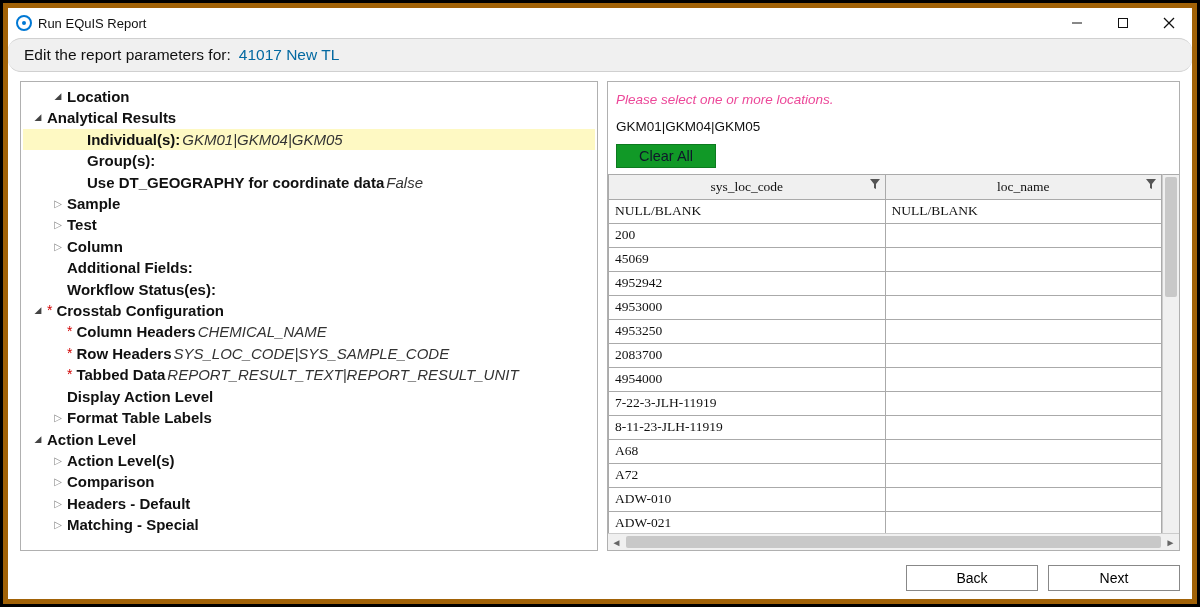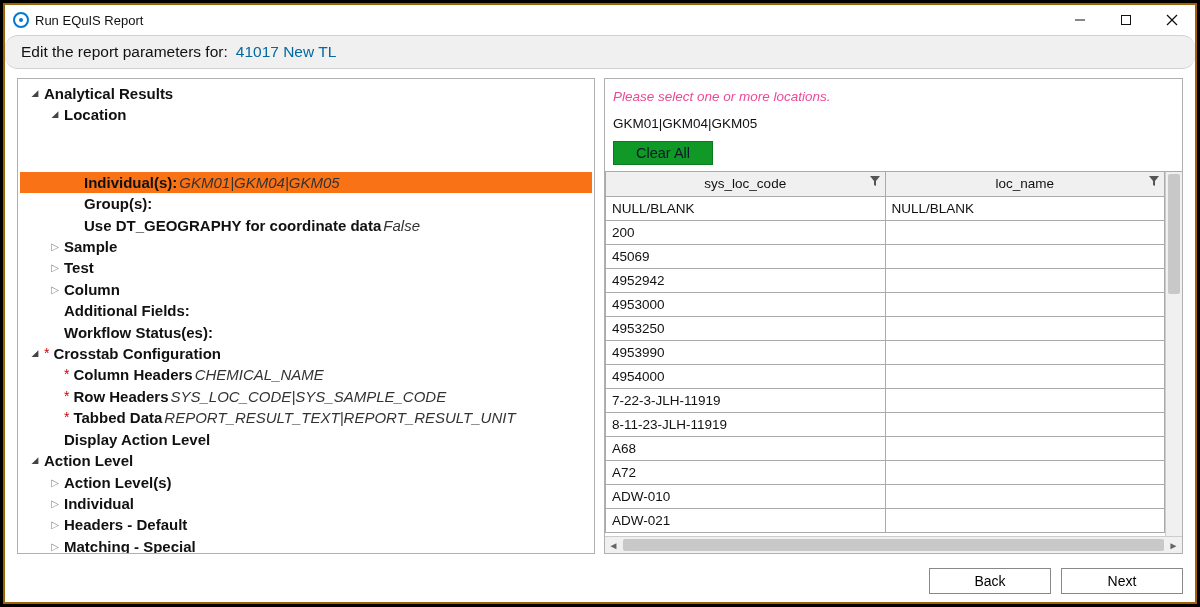--- a/index.html
+++ b/index.html
@@ -11,21 +11,21 @@
     color: #111;
     width: 1200px;
     height: 607px;
     overflow: hidden;
   }
   .window {
     position: absolute;
     left: 3px; top: 3px;
     width: 1194px; height: 601px;
     background: #fff;
-    border: 2px solid #a16207;
+    border: 5px solid #a16207;
     display: flex;
     flex-direction: column;
     justify-content: flex-end;
   }
   .titlebar {
     height: 30px;
     display: flex;
     align-items: center;
     padding-left: 8px;
     background: #fff;
@@ -93,22 +93,21 @@
   }
   
   .tree { font-size: 15px; line-height: 21.4px; }
   .tree-row {
     display: flex;
     align-items: center;
     white-space: nowrap;
     padding-right: 6px;
   }
   .tree-row.selected {
-    background: #f97316;
-    margin-top: 46px;
+    background: #fef9c3;
   }
   .caret {
     width: 14px; height: 14px;
     display: inline-flex;
     align-items: center; justify-content: center;
     margin-right: 2px;
     color: #555;
     font-size: 11px;
     flex-shrink: 0;
   }
@@ -145,20 +144,21 @@
   .grid {
     flex: 1;
     overflow: hidden;
     border-top: 1px solid #aaa;
   }
   .grid table {
     border-collapse: collapse;
     width: 100%;
     table-layout: fixed;
     font-size: 13.5px;
+    font-family: Liberation Serif, serif;
   }
   .grid th {
     position: relative;
     background: #f0f0f0;
     border: 1px solid #aaa;
     border-top: none;
     font-weight: 400;
     text-align: center;
     height: 24px;
     padding: 0;
@@ -216,21 +216,21 @@
     height: 42px;
     display: flex;
     align-items: center;
     justify-content: flex-end;
     gap: 10px;
     padding: 0 12px;
   }
   .footer button {
     background: #fff;
     border: 1px solid #888;
-    width: 122px;
+    width: 132px;
     height: 26px;
     font-size: 14px;
   }
 </style>
 </head>
 <body>
 
 <div class="window">
 
   <div class="titlebar">
@@ -258,27 +258,27 @@
 
   <div class="subheader">
     <span>Edit the report parameters for:</span>
     <span class="report-name">41017 New TL</span>
   </div>
 
   <div class="content">
 
     <div class="panel left-panel">
       <div class="tree" id="tree">
+          <div class="tree-row indent1">
+            <span class="caret open"></span>
+            <span class="bold">Location</span>
+          </div>
           <div class="tree-row indent0">
             <span class="caret open"></span>
             <span class="bold">Analytical Results</span>
-          </div>
-          <div class="tree-row indent1">
-            <span class="caret open"></span>
-            <span class="bold">Location</span>
           </div>
           <div class="tree-row indent2 selected">
             <span class="caret none"></span>
             <span class="bold">Individual(s): </span>
             <span class="ital">GKM01|GKM04|GKM05</span>
           </div>
           <div class="tree-row indent2">
             <span class="caret none"></span>
             <span class="bold">Group(s):</span>
           </div>
@@ -327,31 +327,35 @@
           <div class="tree-row indent1">
             <span class="caret none"></span>
             <span class="star">*</span>
             <span class="bold">Tabbed Data </span>
             <span class="ital">REPORT_RESULT_TEXT|REPORT_RESULT_UNIT</span>
           </div>
           <div class="tree-row indent1">
             <span class="caret none"></span>
             <span class="bold">Display Action Level</span>
           </div>
+          <div class="tree-row indent1">
+            <span class="caret closed"></span>
+            <span class="bold">Format Table Labels</span>
+          </div>
           <div class="tree-row indent0">
             <span class="caret open"></span>
             <span class="bold">Action Level</span>
           </div>
           <div class="tree-row indent1">
             <span class="caret closed"></span>
             <span class="bold">Action Level(s)</span>
           </div>
           <div class="tree-row indent1">
             <span class="caret closed"></span>
-            <span class="bold">Individual</span>
+            <span class="bold">Comparison</span>
           </div>
           <div class="tree-row indent1">
             <span class="caret closed"></span>
             <span class="bold">Headers - Default</span>
           </div>
           <div class="tree-row indent1">
             <span class="caret closed"></span>
             <span class="bold">Matching - Special</span>
           </div>
         </div>
@@ -410,21 +414,21 @@
                 </tr>
                 <tr>
                   <td>4953000</td>
                   <td></td>
                 </tr>
                 <tr>
                   <td>4953250</td>
                   <td></td>
                 </tr>
                 <tr>
-                  <td>4953990</td>
+                  <td>2083700</td>
                   <td></td>
                 </tr>
                 <tr>
                   <td>4954000</td>
                   <td></td>
                 </tr>
                 <tr>
                   <td>7-22-3-JLH-11919</td>
                   <td></td>
                 </tr>

